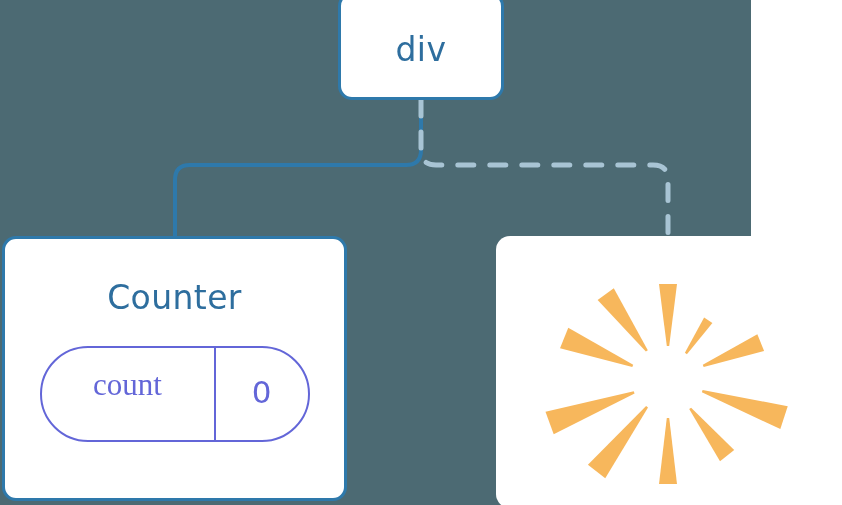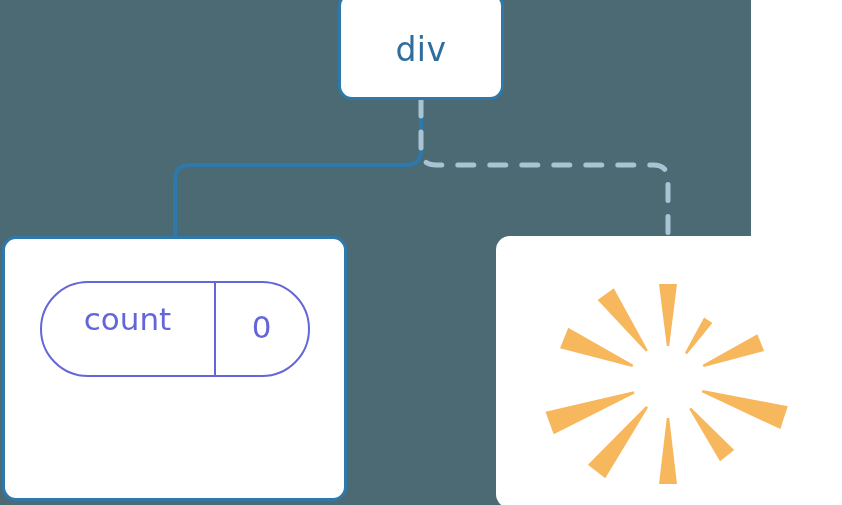--- a/index.html
+++ b/index.html
@@ -92,20 +92,21 @@
     display: flex;
     align-items: center;
     justify-content: center;
     color: #6366d8;
     font-size: 31px;
     line-height: 1;
   }
   .state-pill .state-key {
     width: 172px;
     padding-bottom: 19px;
+    font-family: Liberation Serif, serif;
   }
   .state-pill .state-value {
     width: 92px;
     border-left: 2px solid #6366d8;
     padding-bottom: 3px;
   }
 
   
   #node-highlight {
     left: 496px;
@@ -132,20 +133,21 @@
     <path d="M 421 100 L 421 150 Q 421 165 406 165 L 190 165 Q 175 165 175 180 L 175 238" fill="none" stroke="#2e79ab" stroke-width="4" stroke-linecap="round" stroke-linejoin="round"></path>
 
     <path d="M 421 100 L 421 150 Q 421 165 436 165 L 653 165 Q 668 165 668 180 L 668 238" fill="none" stroke="#a8c4d4" stroke-width="5" stroke-linecap="round" stroke-linejoin="round" stroke-dasharray="16 16"></path>
   </svg>
 
   <div class="node bordered" id="node-root">
     <span class="node-title">div</span>
   </div>
 
   <div class="node bordered" id="node-counter">
+    <span class="node-title">Counter</span>
 
     <div class="state-pill">
       <span class="state-key">count</span>
       <span class="state-value">0</span>
     </div>
   </div>
 
   <div class="node" id="node-highlight">
     <svg id="sparkle-burst" viewBox="0 0 346 272" xmlns="http://www.w3.org/2000/svg">
         <polygon points="181,48 163,48 170.8,110 173.2,110" fill="#f7b75c"></polygon>

